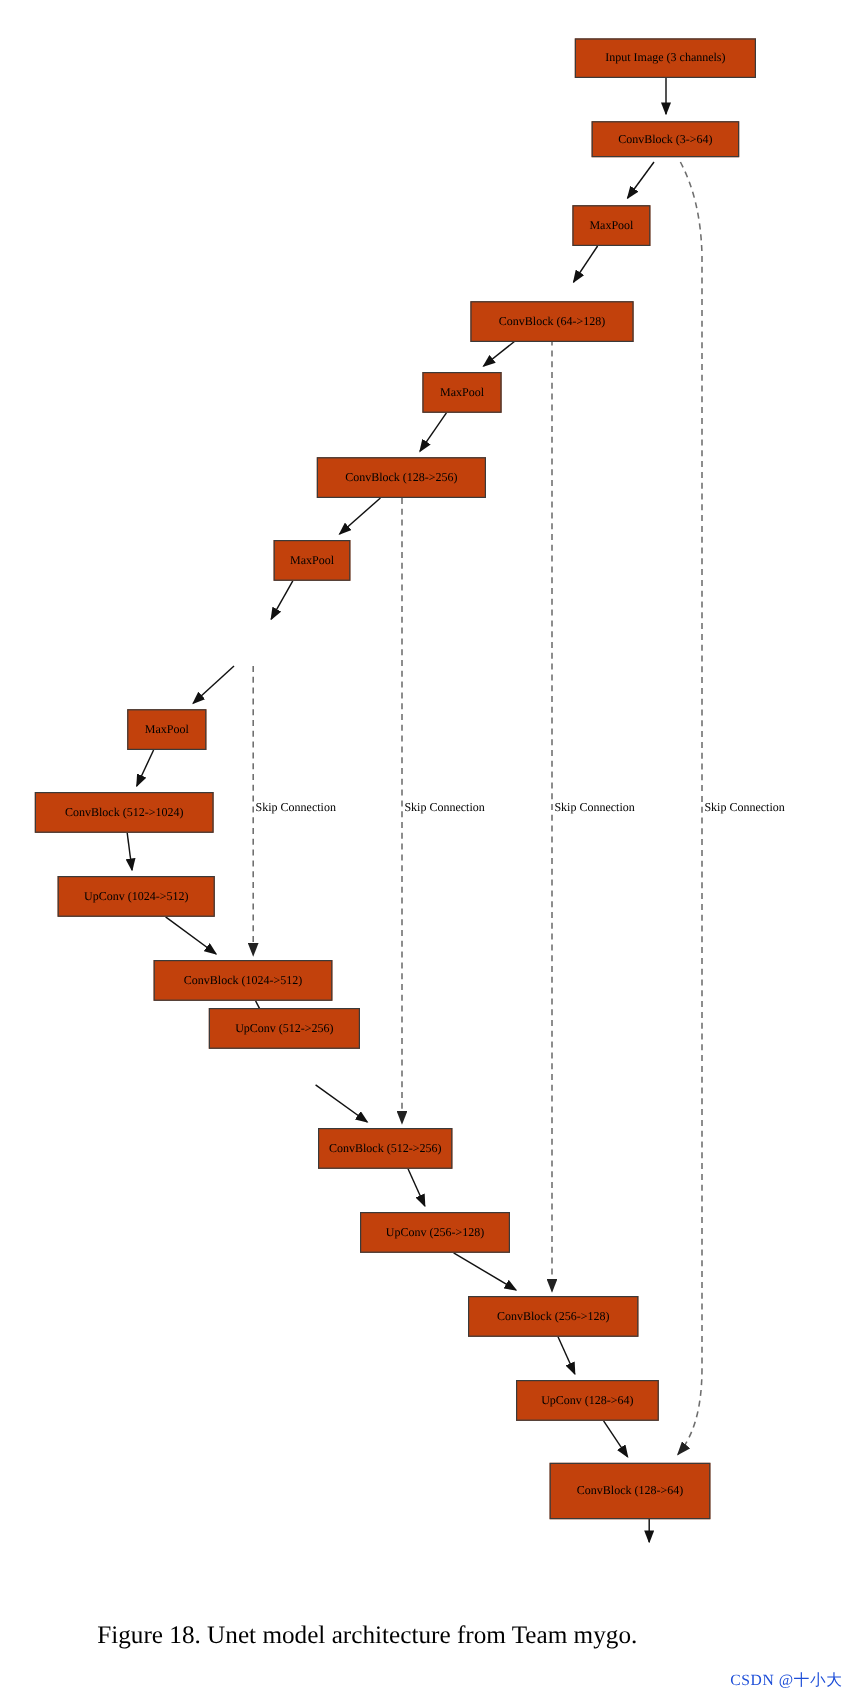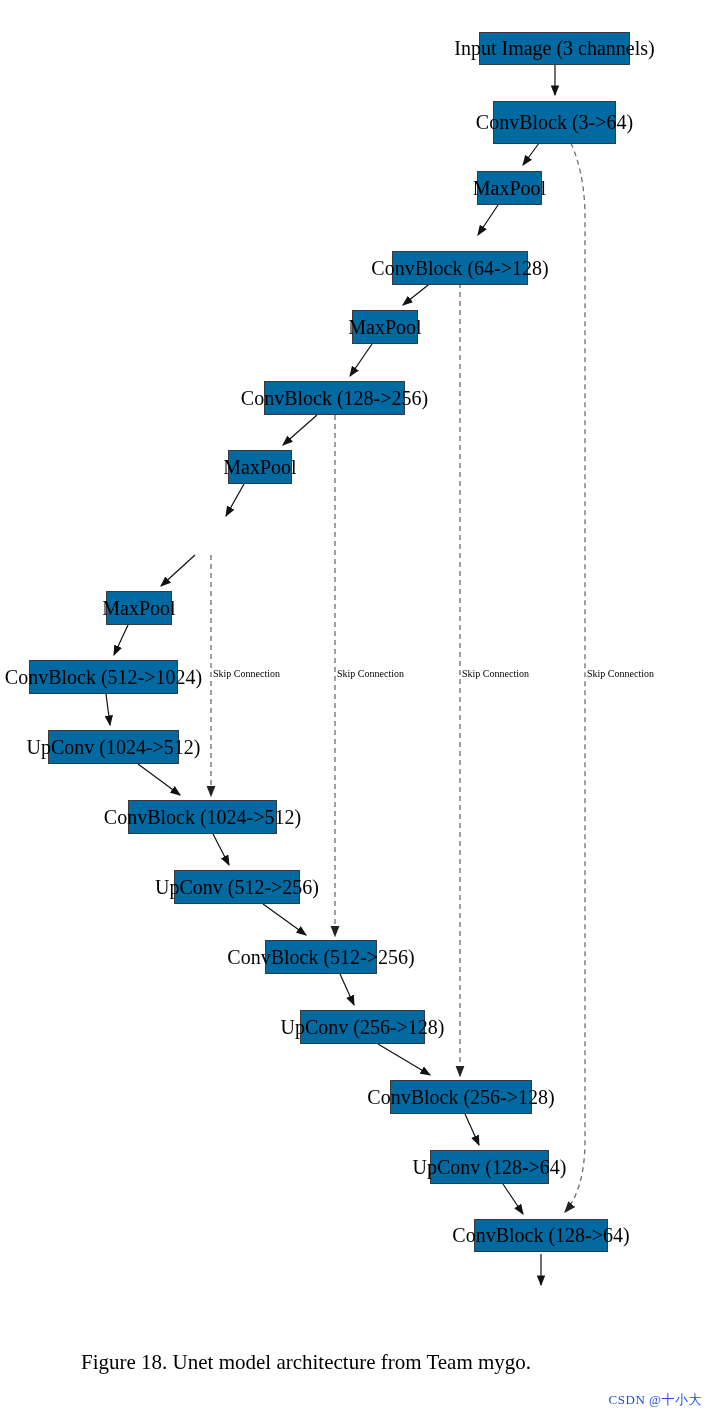--- a/index.html
+++ b/index.html
@@ -1,21 +1,21 @@
 <!DOCTYPE html>
 <html><head>
 <meta charset="utf-8">
 <style>
   html,body{margin:0;padding:0;background:#ffffff;}
   .page{position:relative;width:707px;height:1413px;background:#ffffff;overflow:hidden;
         font-family:"Liberation Serif",serif;}
   .edges{position:absolute;left:0;top:0;width:707px;height:1345px;}
-  .node{position:absolute;box-sizing:border-box;background:#0369a1;border:1.5px solid #3a3a3a;
+  .node{position:absolute;box-sizing:border-box;background:#c2410c;border:1.5px solid #3a3a3a;
         display:flex;align-items:center;justify-content:center;
-        font-size:20px;color:#000000;white-space:nowrap;}
+        font-size:10px;color:#000000;white-space:nowrap;}
   .skiplabel{position:absolute;font-size:10px;color:#000000;white-space:nowrap;}
   .caption{position:absolute;left:81px;top:1350px;font-size:21px;color:#000000;white-space:nowrap;text-align:center;}
   .watermark{position:absolute;right:5px;top:1391px;font-size:13px;color:#1d4ed8;
              font-family:Liberation Serif, serif;letter-spacing:0.5px;}
 </style>
 </head>
 <body>
 
 <div class="page">
 
@@ -52,36 +52,36 @@
 
     <g stroke="#6e6e6e" stroke-width="1.3" fill="none" stroke-dasharray="5,4">
       <path d="M211,555 L211,796" marker-end="url(#ahs)"></path>
       <path d="M335,415 L335,936" marker-end="url(#ahs)"></path>
       <path d="M460,274 L460,1076" marker-end="url(#ahs)"></path>
       <path d="M567,135 C578,156 584,180 585,212 L585,1140 C585,1176 577,1198 565,1212" marker-end="url(#ahs)"></path>
     </g>
   </svg>
 
   <div class="node" style="left:479px;top:32px;width:151px;height:33px">Input Image (3 channels)</div>
-  <div class="node" style="left:493px;top:101px;width:123px;height:43px">ConvBlock (3-&gt;64)</div>
+  <div class="node" style="left:493px;top:101px;width:123px;height:30px">ConvBlock (3-&gt;64)</div>
   <div class="node" style="left:477px;top:171px;width:65px;height:34px">MaxPool</div>
   <div class="node" style="left:392px;top:251px;width:136px;height:34px">ConvBlock (64-&gt;128)</div>
   <div class="node" style="left:352px;top:310px;width:66px;height:34px">MaxPool</div>
   <div class="node" style="left:264px;top:381px;width:141px;height:34px">ConvBlock (128-&gt;256)</div>
   <div class="node" style="left:228px;top:450px;width:64px;height:34px">MaxPool</div>
   <div class="node" style="left:106px;top:591px;width:66px;height:34px">MaxPool</div>
   <div class="node" style="left:29px;top:660px;width:149px;height:34px">ConvBlock (512-&gt;1024)</div>
   <div class="node" style="left:48px;top:730px;width:131px;height:34px">UpConv (1024-&gt;512)</div>
   <div class="node" style="left:128px;top:800px;width:149px;height:34px">ConvBlock (1024-&gt;512)</div>
-  <div class="node" style="left:174px;top:870px;width:126px;height:34px">UpConv (512-&gt;256)</div>
+  <div class="node" style="left:174px;top:840px;width:126px;height:34px">UpConv (512-&gt;256)</div>
   <div class="node" style="left:265px;top:940px;width:112px;height:34px">ConvBlock (512-&gt;256)</div>
   <div class="node" style="left:300px;top:1010px;width:125px;height:34px">UpConv (256-&gt;128)</div>
   <div class="node" style="left:390px;top:1080px;width:142px;height:34px">ConvBlock (256-&gt;128)</div>
   <div class="node" style="left:430px;top:1150px;width:119px;height:34px">UpConv (128-&gt;64)</div>
-  <div class="node" style="left:474px;top:1219px;width:134px;height:33px">ConvBlock (128-&gt;64)</div>
+  <div class="node" style="left:458px;top:1219px;width:134px;height:47px">ConvBlock (128-&gt;64)</div>
 
   <div class="skiplabel" style="left:213px;top:668px">Skip Connection</div>
   <div class="skiplabel" style="left:337px;top:668px">Skip Connection</div>
   <div class="skiplabel" style="left:462px;top:668px">Skip Connection</div>
   <div class="skiplabel" style="left:587px;top:668px">Skip Connection</div>
 
   <div class="caption">Figure 18. Unet model architecture from Team mygo.</div>
   <div class="watermark">CSDN @十小大</div>
 
 </div>

